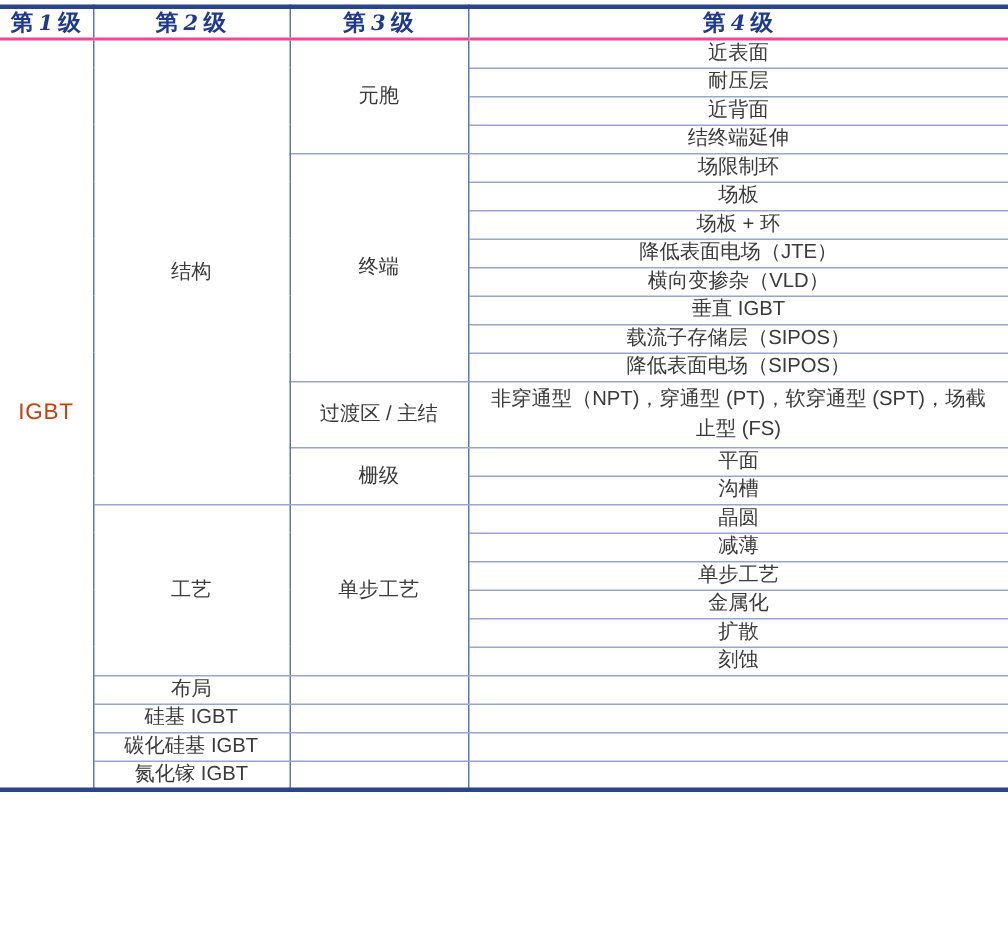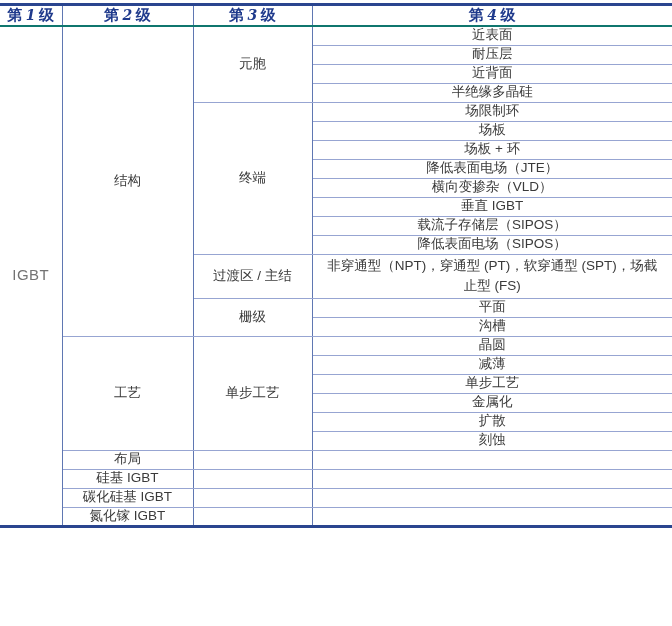--- a/index.html
+++ b/index.html
@@ -26,21 +26,21 @@
     text-align: center;
     vertical-align: middle;
     overflow: hidden;
     box-sizing: border-box;
   }
   th {
     height: 21px;
     font-size: 15px;
     font-weight: bold;
     color: #1F3A8C;
-    border-bottom: 2px solid #0f766e;
+    border-bottom: 2px solid #ec4899;
     border-left: 1px solid #5F77B2;
     border-right: 1px solid #5F77B2;
     letter-spacing: 0.5px;
   }
   .hnum {
     font-style: italic;
     font-family: "DejaVu Serif", serif;
     padding: 0 3px;
     font-size: 14px;
   }
@@ -48,21 +48,21 @@
     height: 19px;
     font-size: 13.5px;
     color: #3A3A3A;
     border: 1px solid;
     border-color: #97A5D2 #5F77B2; 
     line-height: 1.25;
   }
   .col1 { border-left: 0 !important; }
   .col4 { border-right: 0 !important; }
   td.col1 {
-    color: #737373;
+    color: #c2410c;
     font-size: 15px;
     letter-spacing: 0.5px;
   }
   tr.double td { height: 44px; }
   td.wraptext { line-height: 1.45; padding: 0 10px; }
 </style>
 </head>
 <body>
 
 <table class="hier">
@@ -87,21 +87,21 @@
       <td rowspan="4">元胞</td>
       <td class="col4">近表面</td>
     </tr>
     <tr>
         <td class="col4">耐压层</td>
       </tr>
     <tr>
         <td class="col4">近背面</td>
       </tr>
     <tr>
-        <td class="col4">半绝缘多晶硅</td>
+        <td class="col4">结终端延伸</td>
       </tr>
     <tr>
       <td rowspan="8">终端</td>
       <td class="col4">场限制环</td>
     </tr>
     <tr>
         <td class="col4">场板</td>
       </tr>
     <tr>
         <td class="col4">场板 + 环</td>

